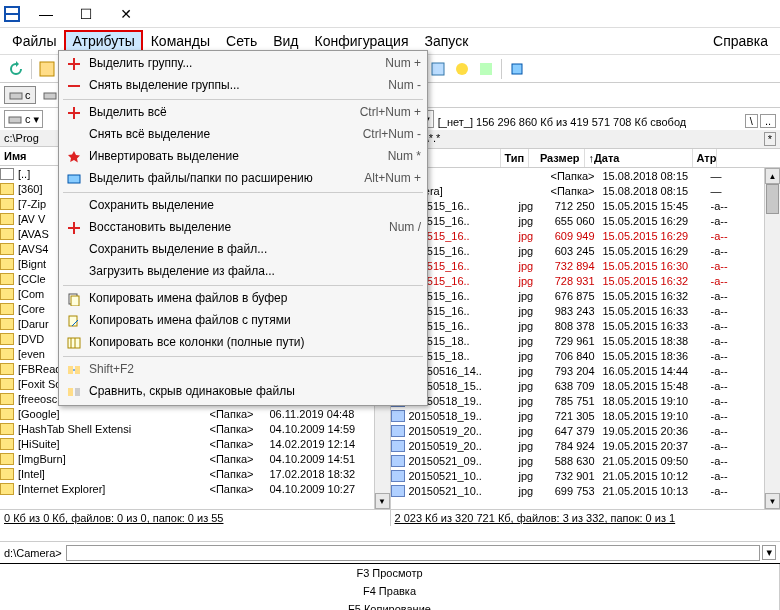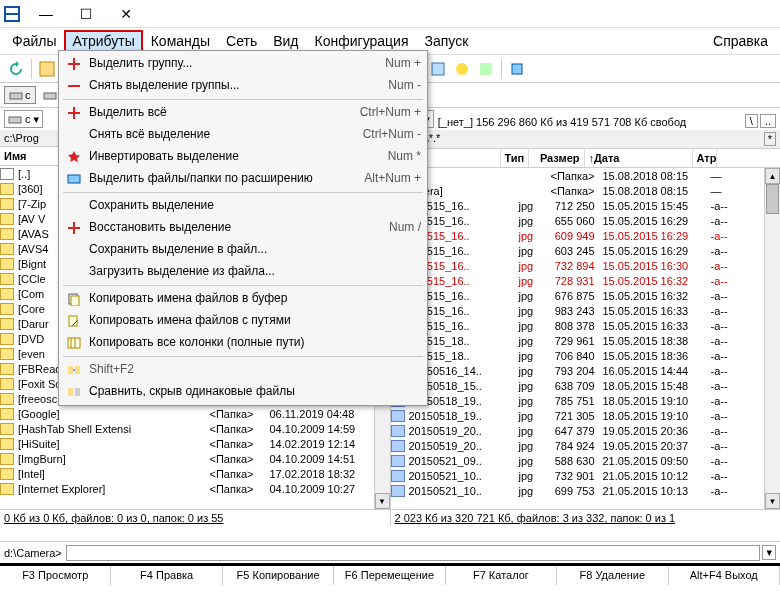--- a/index.html
+++ b/index.html
@@ -43,21 +43,21 @@
 .c-date-l { flex: 0 0 108px; }
 .c-name-r { flex: 0 0 110px; min-width: 0; }
 .c-ext-r { flex: 0 0 28px; }
 .c-size-r { flex: 0 0 56px; text-align: right; }
 .c-date-r { flex: 0 0 108px; }
 .c-attr-r { flex: 0 0 24px; }
 .status { padding: 2px 4px; font-size: 11px; border-top: 1px solid #ccc; white-space: nowrap; overflow: hidden; text-decoration: underline; }
 .cmdline { display: flex; align-items: center; padding: 2px 4px; border-top: 1px solid #ccc; height: 22px; margin-top: 15px; }
 .cmdline .prompt { font-size: 11px; margin-right: 4px; }
 .cmdline input { flex: 1; border: 1px solid #999; font-size: 11px; padding: 1px; }
-.fkeys { display: flex; border-top: 3px solid #000000; height: 22px; }
+.fkeys { display: flex; border-top: 1px solid #000000; height: 22px; flex-direction: column; }
 .fkey { flex: 1; text-align: center; font-size: 11px; border-right: 1px solid #ccc; padding: 3px 0; }
 .dropdown { position: absolute; top: 50px; left: 58px; width: 370px; background: #f6f6f6; border: 1px solid #999; box-shadow: 2px 2px 5px rgba(0,0,0,.3); z-index: 100; padding: 2px; }
 .dd-row { display: flex; align-items: flex-start; padding: 3px 4px; font-size: 12px; }
 .dd-row .ddi { width: 18px; height: 16px; margin-right: 6px; display: flex; align-items: center; justify-content: center; }
 .dd-row .ddl { flex: 1; }
 .dd-row .dds { color: #555; }
 .dd-sep { height: 1px; background: #ccc; margin: 2px 2px; }
 .scrollbar-v { width: 16px; background: #f0f0f0; border-left: 1px solid #ccc; position: relative; }
 .sb-thumb { position: absolute; left: 1px; right: 1px; background: #c8c8c8; border: 1px solid #999; }
 .sb-btn { height: 16px; background: #e8e8e8; border: 1px solid #aaa; display: flex; align-items: center; justify-content: center; font-size: 8px; }

